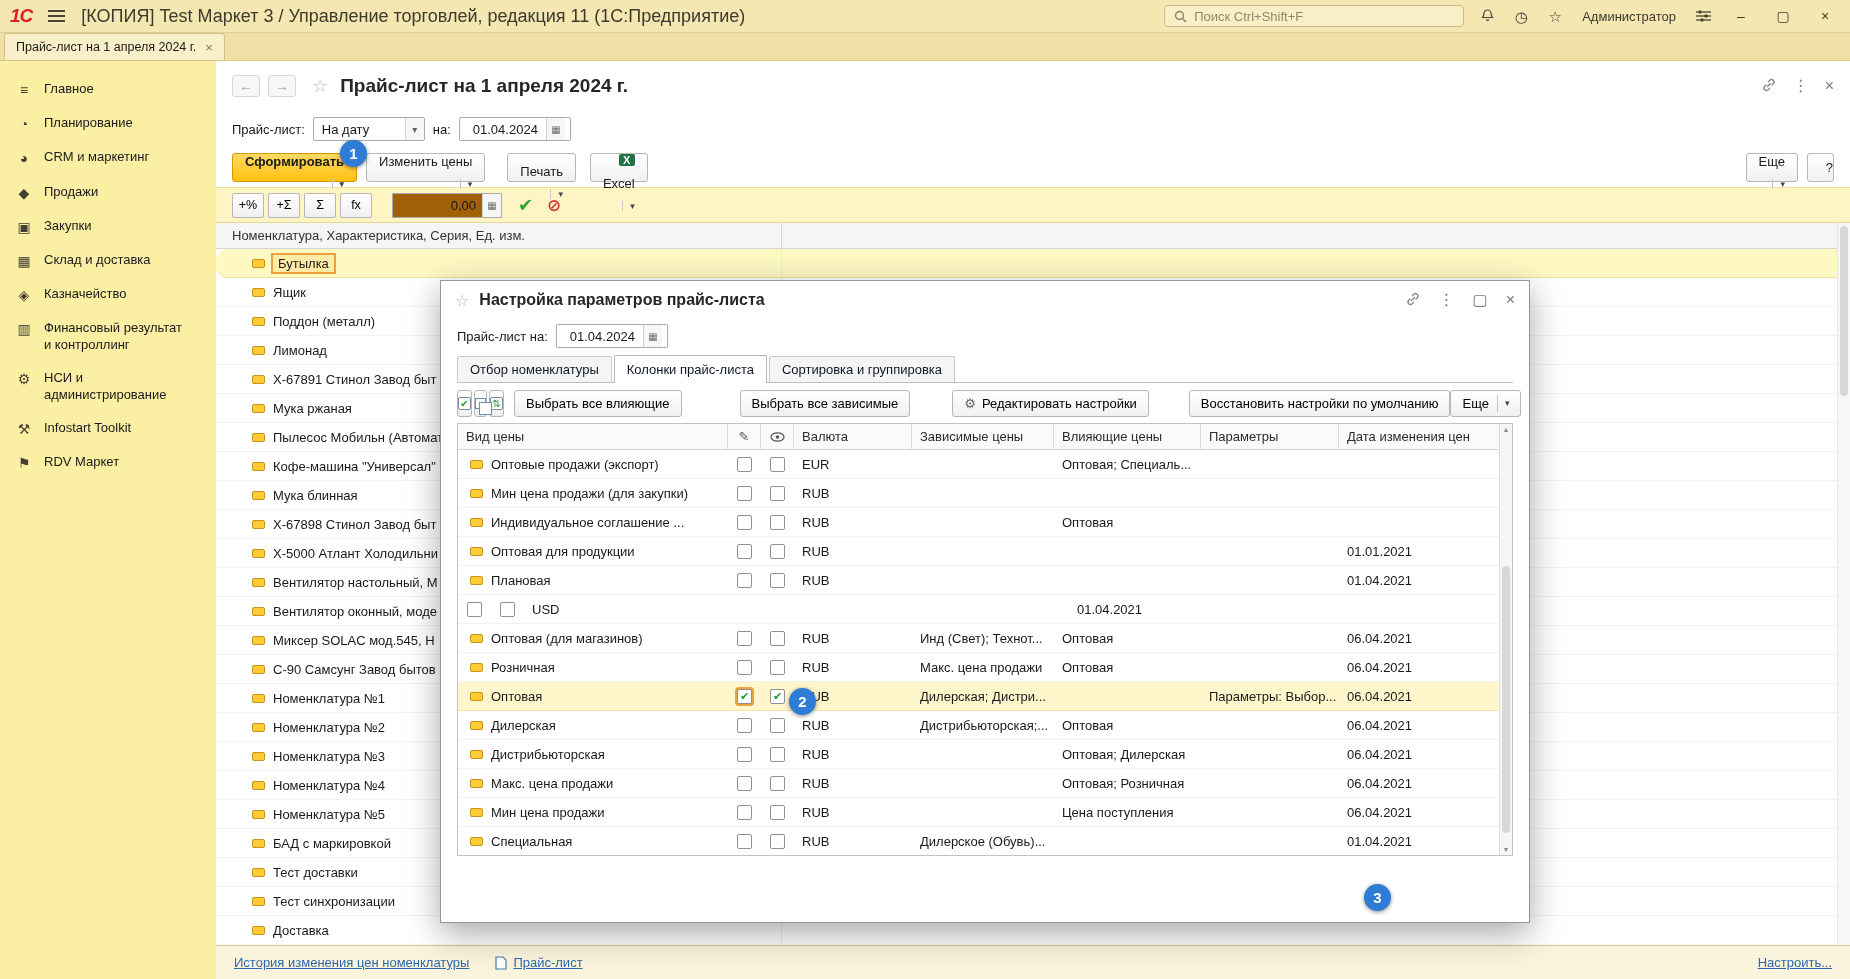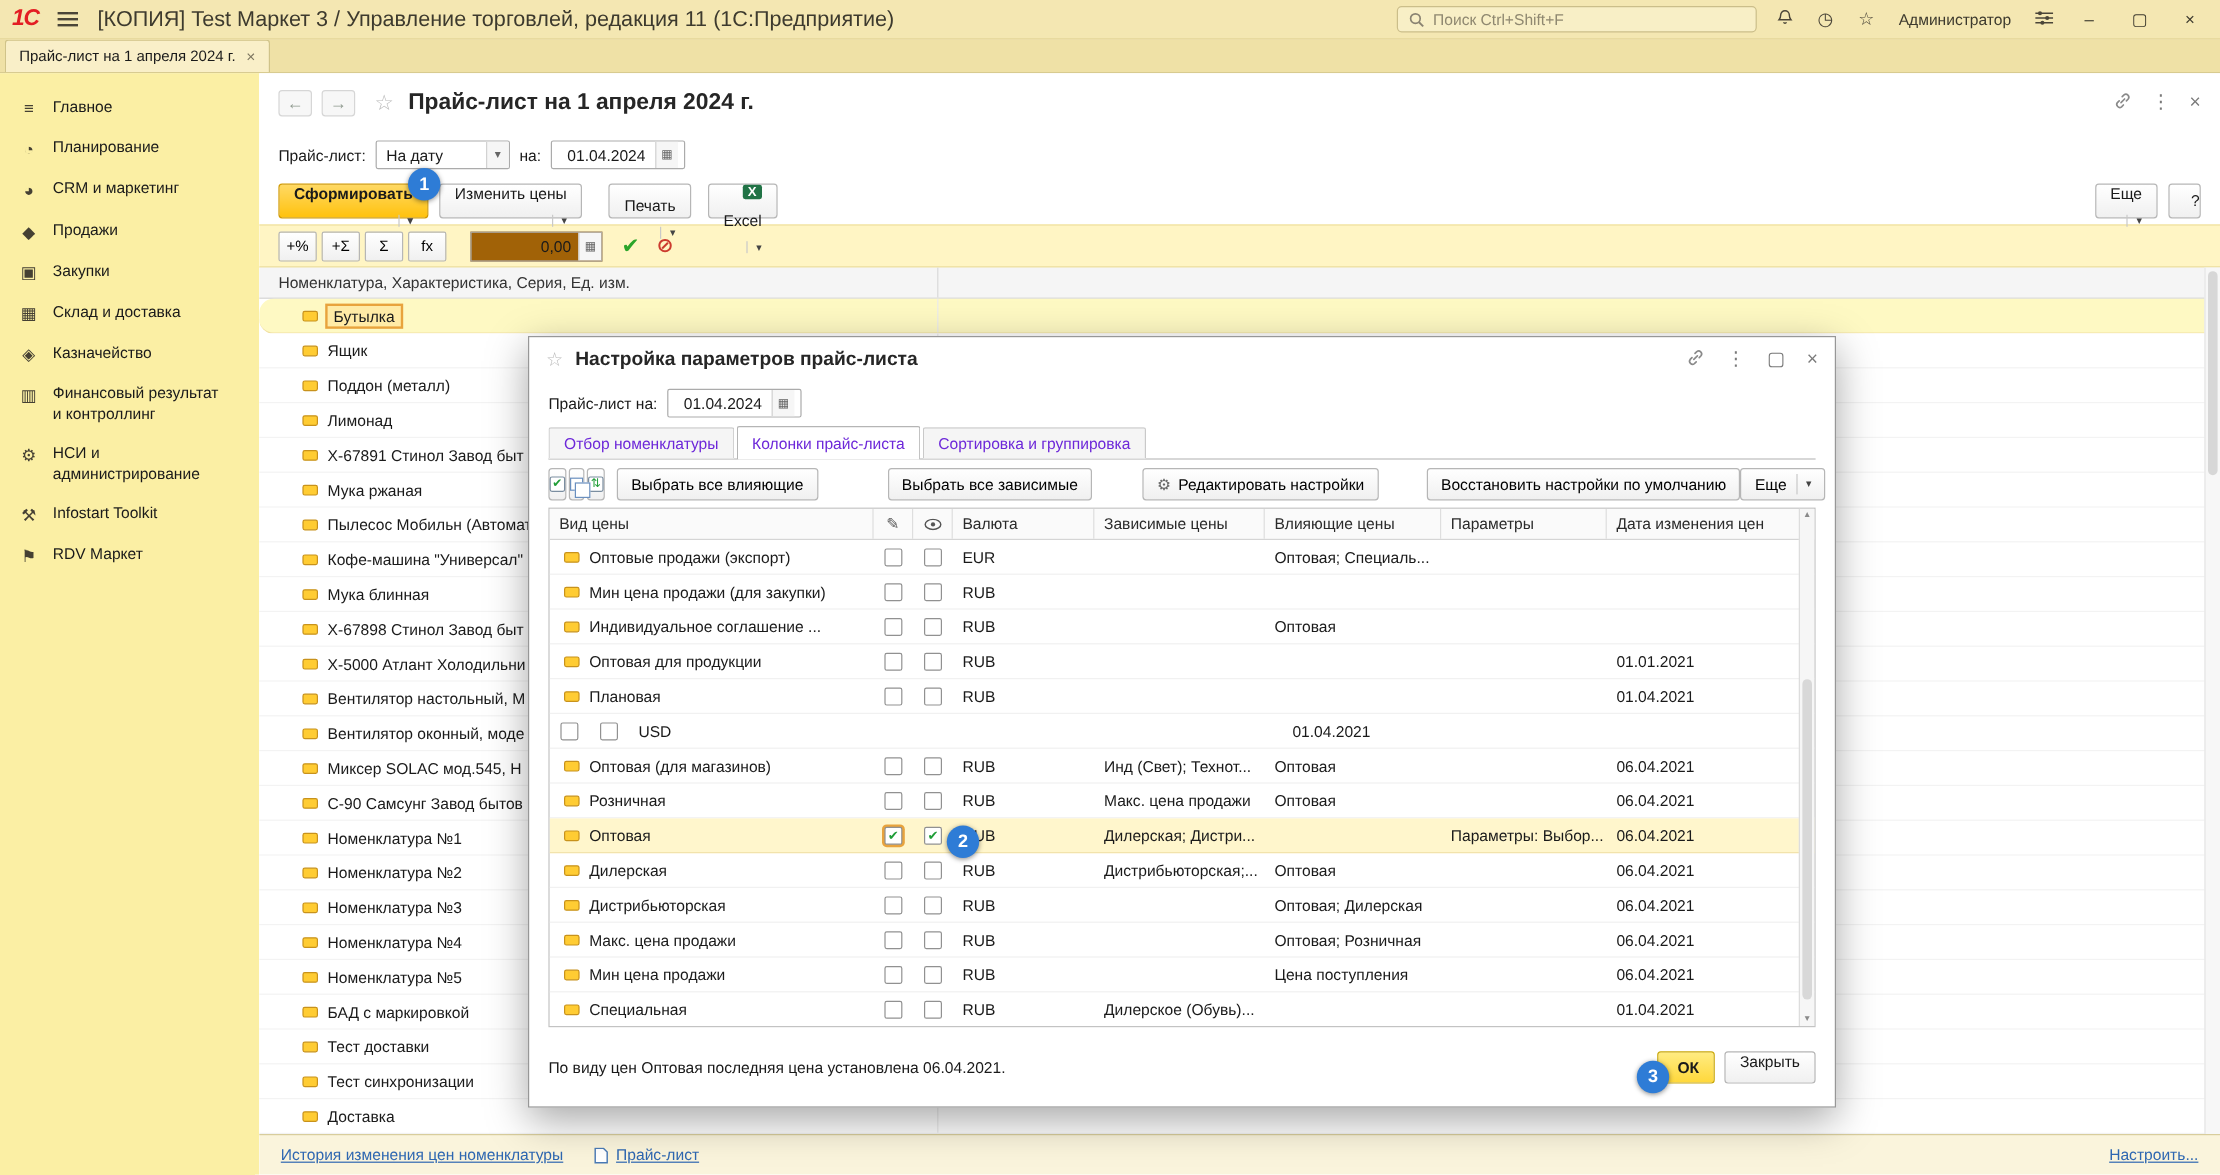--- a/index.html
+++ b/index.html
@@ -90,21 +90,21 @@
   
   .dialog{position:absolute;left:440px;top:280px;width:1090px;height:643px;background:#fff;border:1px solid #979797;
     box-shadow:0 10px 32px rgba(0,0,0,.35);z-index:10;display:flex;flex-direction:column;}
   .dlg-titlebar{height:38px;display:flex;align-items:center;padding:0 14px;gap:10px;flex:none;}
   .dlg-star{color:#B9B9B9;font-size:16px;cursor:pointer;}
   .dlg-title{font-size:16px;font-weight:700;color:#262626;}
   .dlg-ticons{margin-left:auto;display:flex;align-items:center;gap:18px;}
   .dlg-daterow{height:34px;display:flex;align-items:center;padding:0 16px;gap:8px;flex:none;}
   .dlg-tabs{display:flex;align-items:flex-end;height:30px;margin:0 16px;border-bottom:1px solid #BDBDBD;gap:2px;flex:none;}
   .dtab{height:26px;padding:2px 12px;display:flex;align-items:center;background:#F5F5F5;border:1px solid #C9C9C9;
-    border-bottom:none;border-radius:2px 2px 0 0;color:#6d28d9;cursor:pointer;white-space:nowrap;}
+    border-bottom:none;border-radius:2px 2px 0 0;color:#0f172a;cursor:pointer;white-space:nowrap;}
   .dtab.active{background:#fff;height:28px;margin-bottom:-1px;border-color:#B5B5B5;}
   .dlg-toolbar{height:40px;display:flex;align-items:center;padding:0 16px;flex:none;}
   .tbtn{height:27px;padding:0 11px;background:linear-gradient(#FFFFFF,#F0F0F0);border:1px solid #B6B6B6;border-radius:3px;
     display:inline-flex;align-items:center;gap:6px;font-size:13px;cursor:pointer;white-space:nowrap;}
   .icon-only{width:29px;padding:0;justify-content:center;}
   .mini-cb{width:13px;height:13px;border:1px solid #7b8ea0;border-radius:2px;background:#fff;display:inline-flex;
     align-items:center;justify-content:center;font-size:10px;color:#1F9D37;}
   .mini-cb.checked::before{content:"✔";}
   .copy-ic{position:relative;width:11px;height:11px;border:1px solid #6a8fbf;background:#fff;display:inline-block;}
   .copy-ic::after{content:"";position:absolute;left:3px;top:3px;width:11px;height:11px;border:1px solid #6a8fbf;background:#fff;}
@@ -864,22 +864,17 @@
         </div>
       </div>
 
     <div class="dscroll">
       <span>▲</span>
       <span class="dthumb"></span>
       <span>▼</span>
     </div>
   </div>
 
-  <div class="dlg-footer">
-    <span class="dlg-status">По виду цен Оптовая последняя цена установлена 06.04.2021.</span>
-    <button class="btn btn-ok">ОК</button>
-    <button class="btn btn-close">Закрыть</button>
-  </div>
 </div>
 
 <div class="badge badge1">1</div>
 <div class="badge badge2">2</div>
 <div class="badge badge3">3</div>
 
 </body></html>

